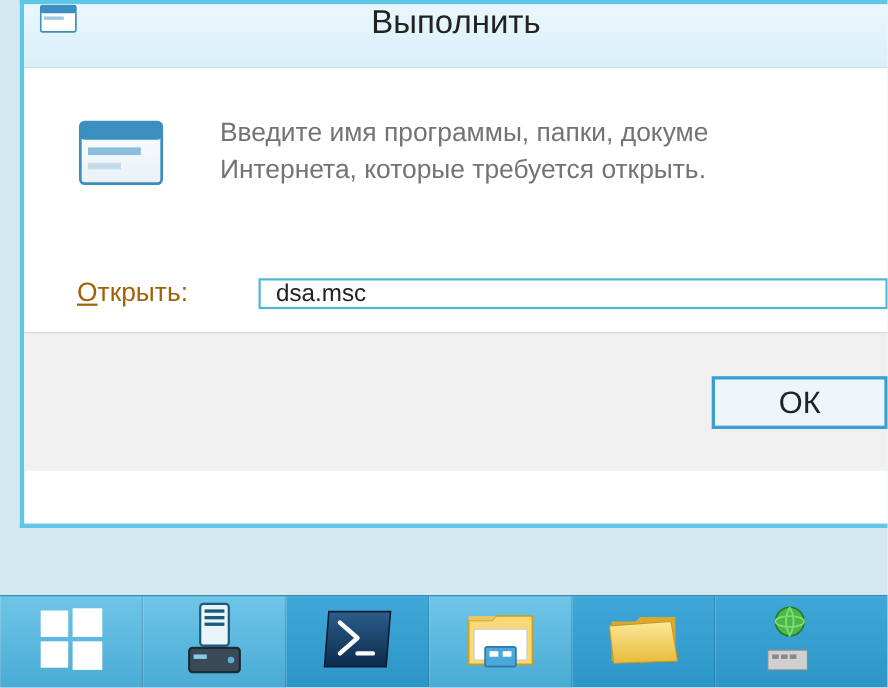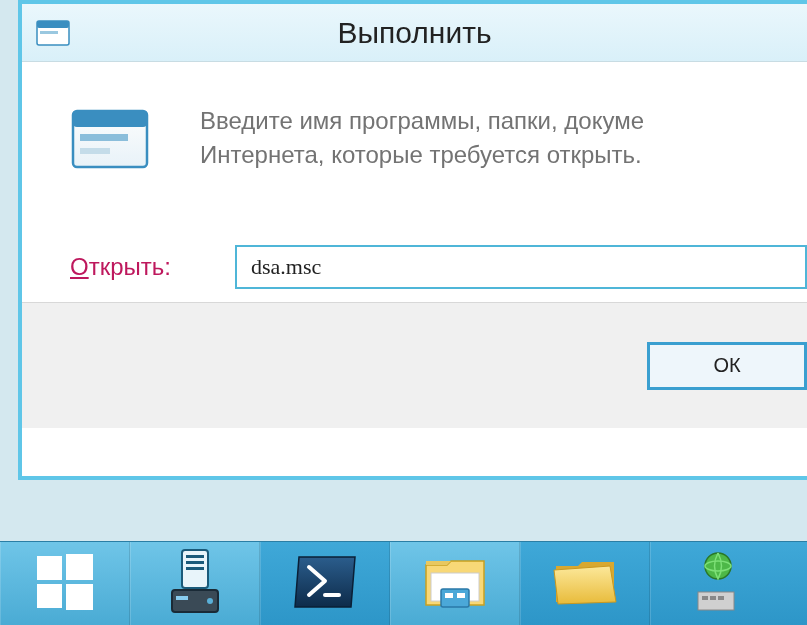--- a/index.html
+++ b/index.html
@@ -21,21 +21,20 @@
       height: 480px;
       background: #fff;
       border: 4px solid #5fc6e8;
       border-right: none;
     }
     
     .titlebar {
       height: 58px;
       background: linear-gradient(to bottom, #eaf7fc 0%, #d9f0f9 100%);
       display: flex;
-      align-items: center;
       padding-left: 14px;
       position: relative;
       border-bottom: 1px solid #c8dce3;
     }
     
     .titlebar-icon {
       width: 34px;
       height: 26px;
       margin-right: 18px;
     }
@@ -75,31 +74,31 @@
       display: flex;
       align-items: center;
       padding: 20px 0 0 48px;
       gap: 64px;
       background: #fff;
       height: 90px;
     }
     
     .label {
       font-size: 24px;
-      color: #be185d;
+      color: #a16207;
     }
     .label .underline { text-decoration: underline; }
     
     .text-input {
       flex: 1;
-      height: 44px;
+      height: 28px;
       border: 2px solid #4fb6d8;
       padding: 0 14px;
       font-size: 22px;
-      font-family: Liberation Serif, serif;
+      font-family: Liberation Sans, sans-serif;
       color: #222;
       outline: none;
       background: #fff;
     }
     
     .button-area {
       background: #f0f0f0;
       border-top: 1px solid #d8d8d8;
       height: 126px;
       display: flex;
@@ -107,21 +106,21 @@
       justify-content: flex-end;
       gap: 36px;
       padding-right: 0;
     }
     
     .btn {
       height: 48px;
       min-width: 160px;
       background: #e8e8e8;
       border: 2px solid #9a9a9a;
-      font-size: 20px;
+      font-size: 28px;
       font-family: inherit;
       color: #222;
       cursor: pointer;
       padding: 0 30px;
     }
     .btn.default {
       border: 3px solid #3a9fd0;
       background: #eef6fb;
     }
     .btn.cancel-cut {

